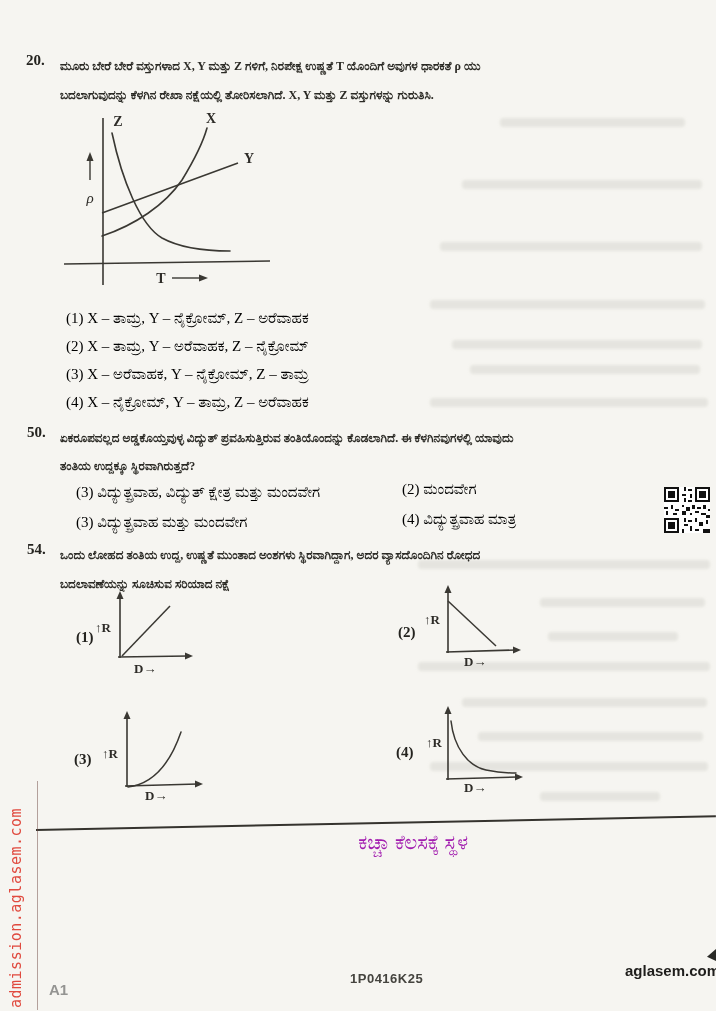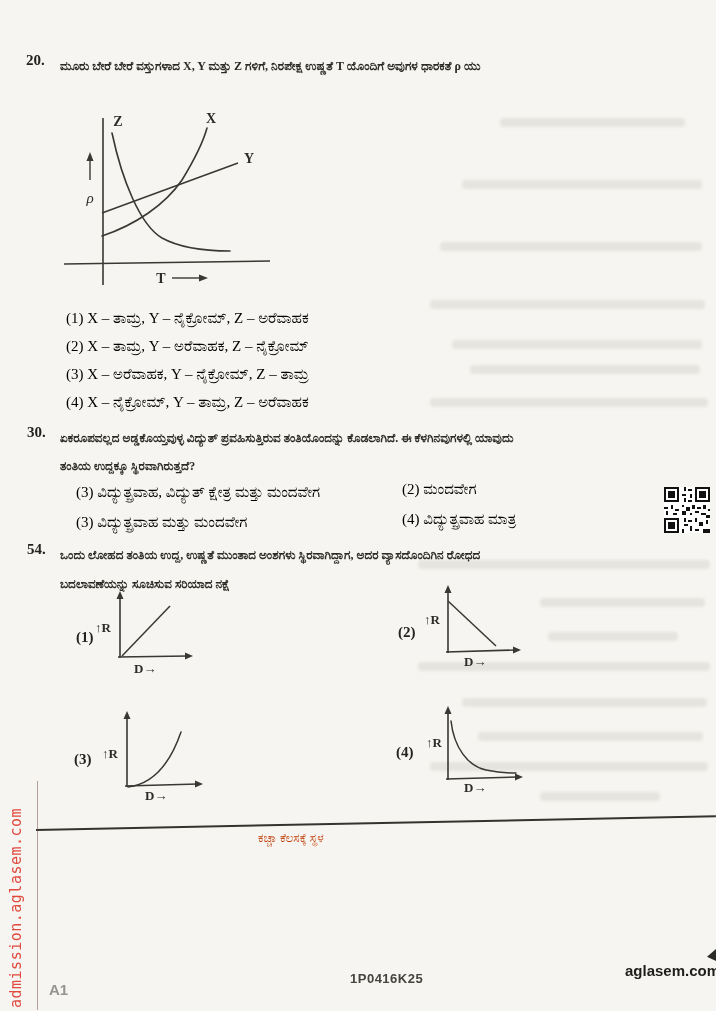--- a/index.html
+++ b/index.html
@@ -9,22 +9,22 @@
   .abs{position:absolute;}
   .qnum{font-weight:bold;font-size:15px;color:#24231f;}
   .qline{font-size:12px;line-height:29px;white-space:nowrap;color:#2b2a25;font-weight:bold;}
   .opt{font-size:15px;line-height:28px;white-space:nowrap;color:#000000;}
   .glabel{font-size:15px;font-weight:bold;color:#24231f;}
   svg text{font-family:"Liberation Serif","DejaVu Serif",serif;}
   .ghost{position:absolute;height:9px;border-radius:4px;
          background:rgba(148,146,138,0.17);filter:blur(1.4px);}
   .divider{position:absolute;left:36px;top:829px;width:680px;height:2px;
            background:#35332e;transform:rotate(-1.15deg);transform-origin:left center;}
-  .rough{position:absolute;left:258px;top:831px;width:210px;text-align:left;
-         font-size:12px;color:#c2410c;}
+  .rough{position:absolute;left:258px;top:831px;width:210px;text-align:right;
+         font-size:20px;color:#a21caf;}
   .footer-a1{position:absolute;left:49px;top:981px;font-family:"Liberation Sans",sans-serif;
              font-weight:bold;font-size:15px;color:#949492;}
   .footer-code{position:absolute;left:350px;top:971px;font-family:"Liberation Sans",sans-serif;
                font-weight:bold;font-size:13px;color:#45443f;letter-spacing:0.5px;}
   .footer-site{position:absolute;left:625px;top:962px;font-family:"Liberation Sans",sans-serif;
                font-weight:bold;font-size:15px;color:#1f1e1c;}
   .watermark{position:absolute;left:7px;top:1008px;transform:rotate(-90deg);
              transform-origin:0 0;font-family:"DejaVu Sans Mono","Liberation Mono",monospace;
              font-size:15px;color:#e04a3f;letter-spacing:0.5px;white-space:nowrap;}
   .scanline{position:absolute;left:37px;top:781px;width:1px;height:229px;
@@ -49,20 +49,21 @@
   <div class="ghost" style="left:548px;top:632px;width:130px"></div>
   <div class="ghost" style="left:418px;top:662px;width:292px"></div>
   <div class="ghost" style="left:462px;top:698px;width:245px"></div>
   <div class="ghost" style="left:478px;top:732px;width:225px"></div>
   <div class="ghost" style="left:430px;top:762px;width:278px"></div>
   <div class="ghost" style="left:540px;top:792px;width:120px"></div>
 
   <div class="abs qnum" style="left:26px;top:52px">20.</div>
   <div class="abs" style="left:60px;top:52px">
     <div class="qline">ಮೂರು ಬೇರೆ ಬೇರೆ ವಸ್ತುಗಳಾದ X, Y ಮತ್ತು Z ಗಳಿಗೆ, ನಿರಪೇಕ್ಷ ಉಷ್ಣತೆ T ಯೊಂದಿಗೆ ಅವುಗಳ ಧಾರಕತೆ ρ ಯು</div>
+    <div class="qline">ಬದಲಾಗುವುದನ್ನು ಕೆಳಗಿನ ರೇಖಾ ನಕ್ಷೆಯಲ್ಲಿ ತೋರಿಸಲಾಗಿದೆ. X, Y ಮತ್ತು Z ವಸ್ತುಗಳನ್ನು ಗುರುತಿಸಿ.</div>
   </div>
 
   <svg class="abs" style="left:60px;top:110px" width="250" height="185" viewBox="0 0 250 185">
 
     <line x1="43" y1="8" x2="43" y2="175" stroke="#3a3833" stroke-width="1.6"></line>
     <line x1="4" y1="154" x2="210" y2="151" stroke="#3a3833" stroke-width="1.6"></line>
 
     <line x1="30" y1="70" x2="30" y2="47" stroke="#3a3833" stroke-width="1.4"></line>
     <polygon points="26.5,51 30,42 33.5,51" fill="#3a3833"></polygon>
     <text x="30" y="93" text-anchor="middle" font-size="15" font-style="italic" fill="#2e2c28">ρ</text>
@@ -80,21 +81,21 @@
     <polygon points="139,164.5 148,168 139,171.5" fill="#3a3833"></polygon>
   </svg>
 
   <div class="abs" style="left:66px;top:304px">
     <div class="opt">(1) X – ತಾಮ್ರ, Y – ನೈಕ್ರೋಮ್, Z – ಅರೆವಾಹಕ</div>
     <div class="opt">(2) X – ತಾಮ್ರ, Y – ಅರೆವಾಹಕ, Z – ನೈಕ್ರೋಮ್</div>
     <div class="opt">(3) X – ಅರೆವಾಹಕ, Y – ನೈಕ್ರೋಮ್, Z – ತಾಮ್ರ</div>
     <div class="opt">(4) X – ನೈಕ್ರೋಮ್, Y – ತಾಮ್ರ, Z – ಅರೆವಾಹಕ</div>
   </div>
 
-  <div class="abs qnum" style="left:27px;top:424px">30.</div>
+  <div class="abs qnum" style="left:27px;top:424px">50.</div>
   <div class="abs" style="left:60px;top:424px">
     <div class="qline" style="line-height:28px">ಏಕರೂಪವಲ್ಲದ ಅಡ್ಡಕೊಯ್ತವುಳ್ಳ ವಿದ್ಯುತ್ ಪ್ರವಹಿಸುತ್ತಿರುವ ತಂತಿಯೊಂದನ್ನು ಕೊಡಲಾಗಿದೆ. ಈ ಕೆಳಗಿನವುಗಳಲ್ಲಿ ಯಾವುದು</div>
     <div class="qline" style="line-height:28px">ತಂತಿಯ ಉದ್ದಕ್ಕೂ ಸ್ಥಿರವಾಗಿರುತ್ತದೆ?</div>
   </div>
   <div class="abs opt" style="left:76px;top:478px">(3) ವಿದ್ಯುತ್ಪ್ರವಾಹ, ವಿದ್ಯುತ್ ಕ್ಷೇತ್ರ ಮತ್ತು ಮಂದವೇಗ</div>
   <div class="abs opt" style="left:402px;top:475px">(2) ಮಂದವೇಗ</div>
   <div class="abs opt" style="left:76px;top:508px">(3) ವಿದ್ಯುತ್ಪ್ರವಾಹ ಮತ್ತು ಮಂದವೇಗ</div>
   <div class="abs opt" style="left:402px;top:505px">(4) ವಿದ್ಯುತ್ಪ್ರವಾಹ ಮಾತ್ರ</div>
 
   <svg class="abs" style="left:664px;top:487px" width="46" height="46" viewBox="0 0 21 21" shape-rendering="crispEdges">

